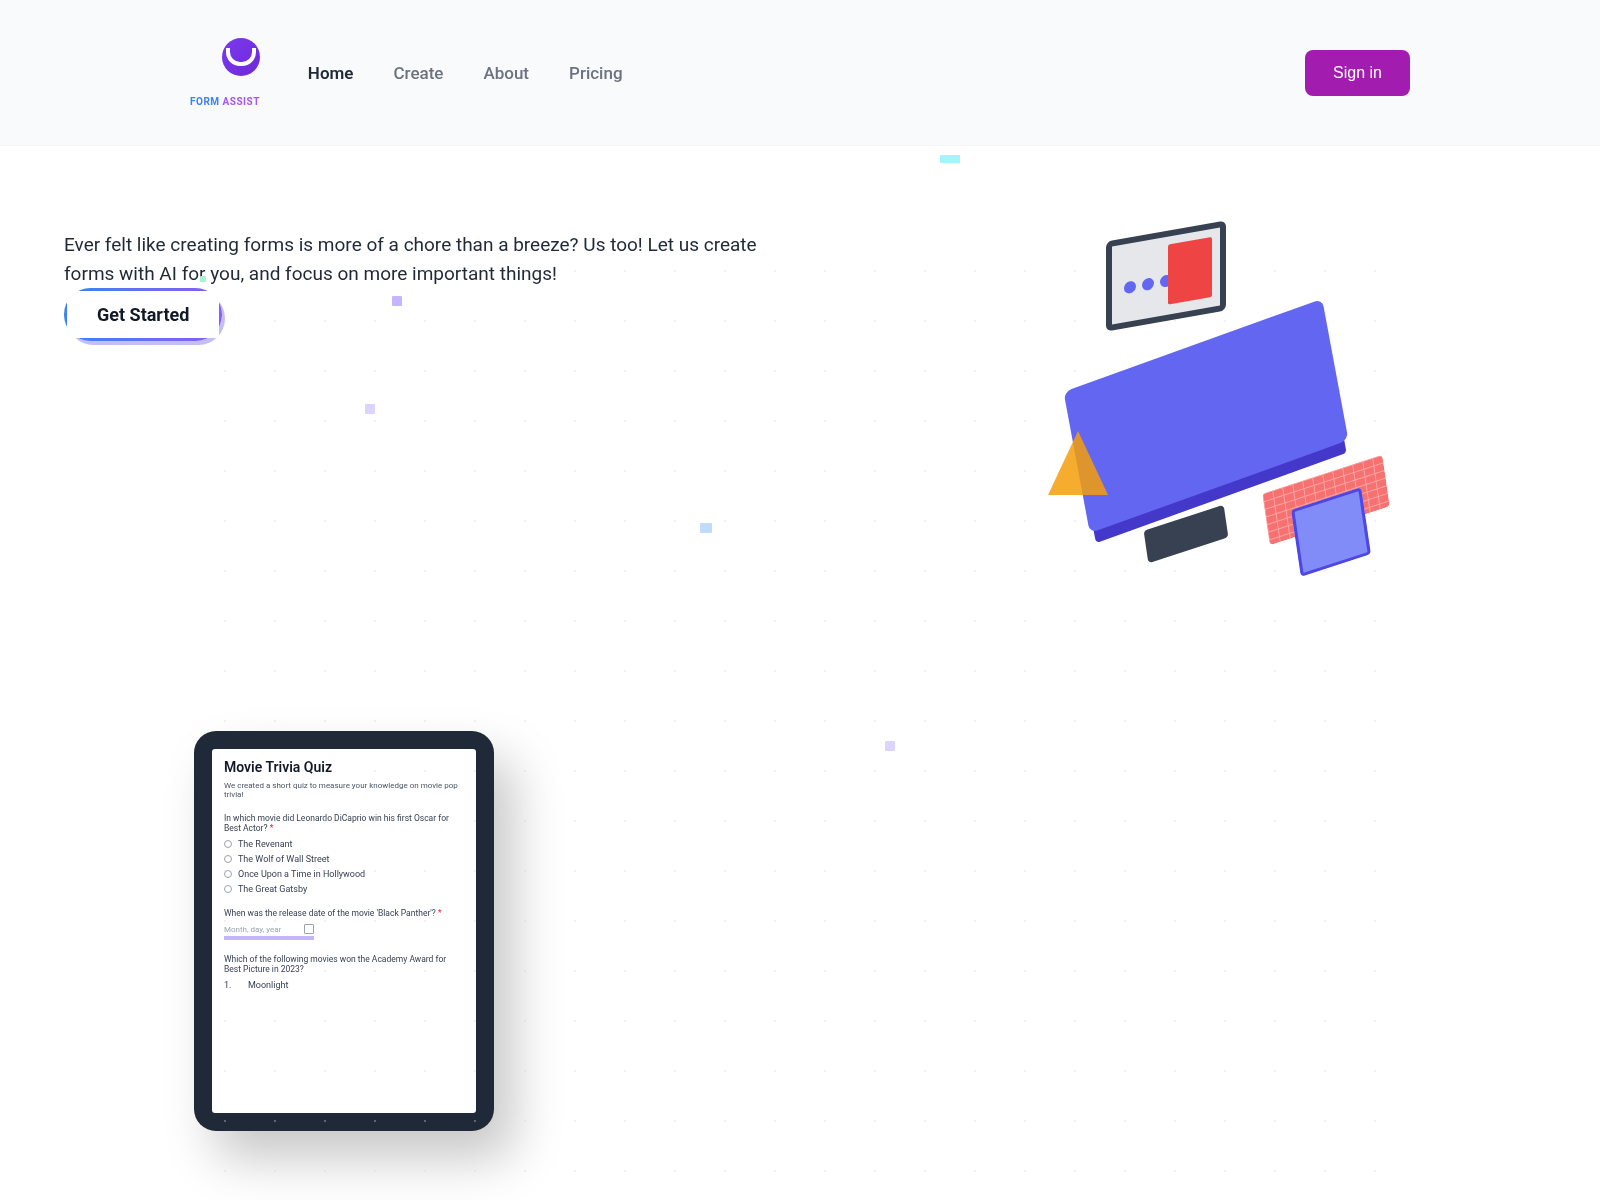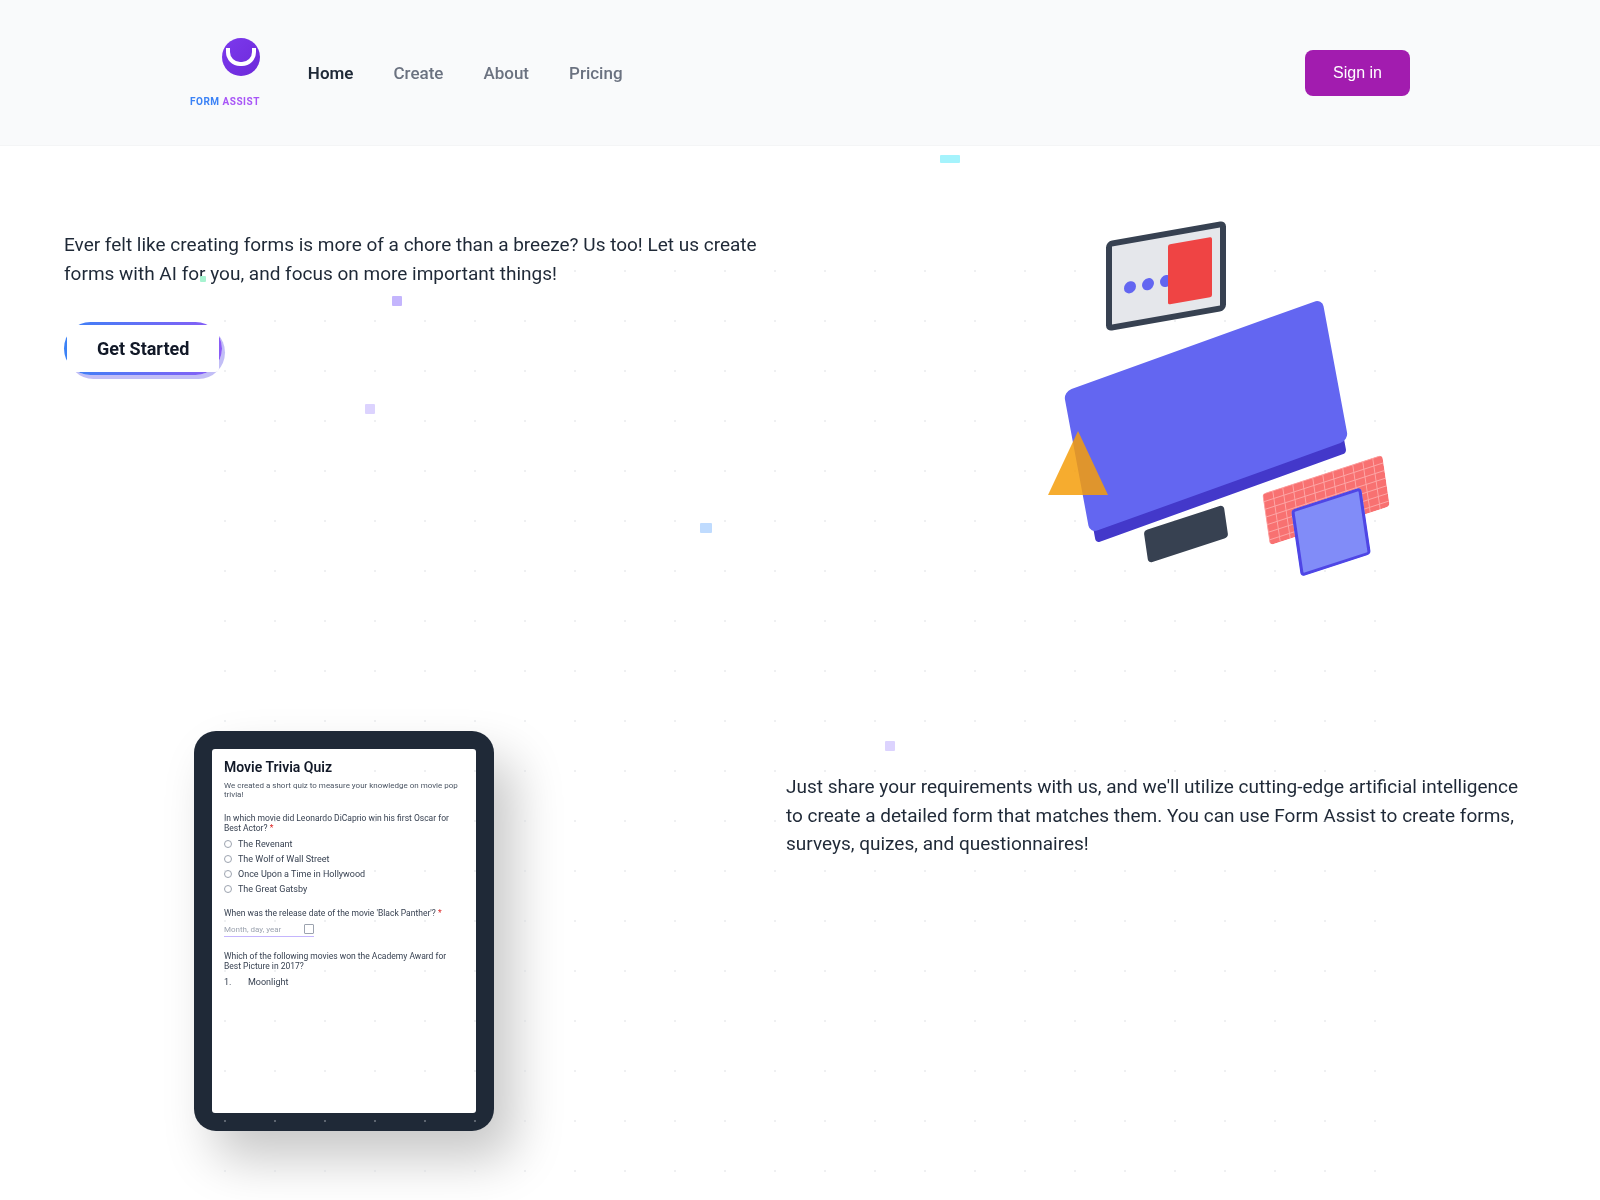--- a/index.html
+++ b/index.html
@@ -69,21 +69,21 @@
   background-image: radial-gradient(#d1d5db 1px, transparent 1px);
   background-size: 50px 50px;
   opacity: 0.35; pointer-events: none;
 }
 
 
 .hero { display: flex; justify-content: space-between; align-items: flex-start; margin-bottom: 170px; }
 .hero-left { max-width: 740px; }
 .hero h1 { font-size: 36px; font-weight: 700; margin-bottom: 44px; color: #111827; }
 .hero h1 .accent { color: #4f46e5; }
-.hero p { font-size: 19px; line-height: 1.5; color: #1f2937; margin-bottom: 34px; }
+.hero p { font-size: 19px; line-height: 1.5; color: #1f2937; }
 .cta-wrap {
   display:inline-block;
   padding:3px;
   background: linear-gradient(90deg,#3b82f6,#8b5cf6);
   border-radius: 28px;
   box-shadow: 3px 4px 0 rgba(79,70,229,0.35);
 }
 .cta-inner {
   background:#fff; padding: 13px 30px; border-radius: 4px;
   font-size: 18px; font-weight: 700; color:#111827;
@@ -156,21 +156,21 @@
 }
 .tablet-bar { height: 6px; background: #7c3aed; }
 .tablet-content { padding: 10px 12px; font-size: 9px; color:#374151; }
 .tablet h3 { font-size: 14px; font-weight: 600; margin-bottom: 6px; color:#111827; }
 .tablet .sub { font-size: 8px; color:#4b5563; margin-bottom: 14px; }
 .q { margin-bottom: 14px; }
 .q .qt { font-size: 8.5px; margin-bottom: 6px; }
 .q .qt .star { color:#dc2626; }
 .opt { display:flex; align-items:center; gap:6px; margin-bottom:5px; }
 .opt .radio { width:8px; height:8px; border:1px solid #9ca3af; border-radius:50%; }
-.datefield { display:flex; align-items:center; gap:7px; font-size:8px; color:#9ca3af; border-bottom:1px solid #c4b5fd; width:90px; padding-bottom:2px;}
+.datefield { display:flex; align-items:center; gap:7px; font-size:8px; color:#9ca3af; border-bottom:4px solid #c4b5fd; width:90px; padding-bottom:2px;}
 .datefield .cal { width:10px;height:10px;border:1px solid #9ca3af;border-radius:1px; margin-left:auto;}
 
 .section2-right { max-width: 740px; margin-right: 10px; margin-top: 42px; }
 .section2 h2 { font-size: 36px; font-weight: 700; margin-bottom: 44px; color:#111827; }
 .section2 h2 .accent { color: #4f46e5; }
 .section2 p { font-size: 19px; line-height: 1.5; color:#1f2937; }
 </style>
 </head>
 <body>
 
@@ -254,26 +254,25 @@
 
           <div class="q">
             <div class="qt"><span>When was the release date of the movie 'Black Panther'? </span><span class="star">*</span></div>
             <div class="datefield">
               <span>Month, day, year</span>
               <span class="cal"></span>
             </div>
           </div>
 
           <div class="q">
-            <div class="qt">Which of the following movies won the Academy Award for Best Picture in 2017?</div>
+            <div class="qt">Which of the following movies won the Academy Award for Best Picture in 2023?</div>
             <div class="opt">
               <span>1.</span>&nbsp;&nbsp;<span>Moonlight</span>
             </div>
           </div>
         </div>
       </div>
     </div>
 
     <div class="section2-right">
-      <p>Just share your requirements with us, and we'll utilize cutting-edge artificial intelligence to create a detailed form that matches them. You can use Form Assist to create forms, surveys, quizes, and questionnaires!</p>
     </div>
   </section>
 </main>
 
 </body></html>

